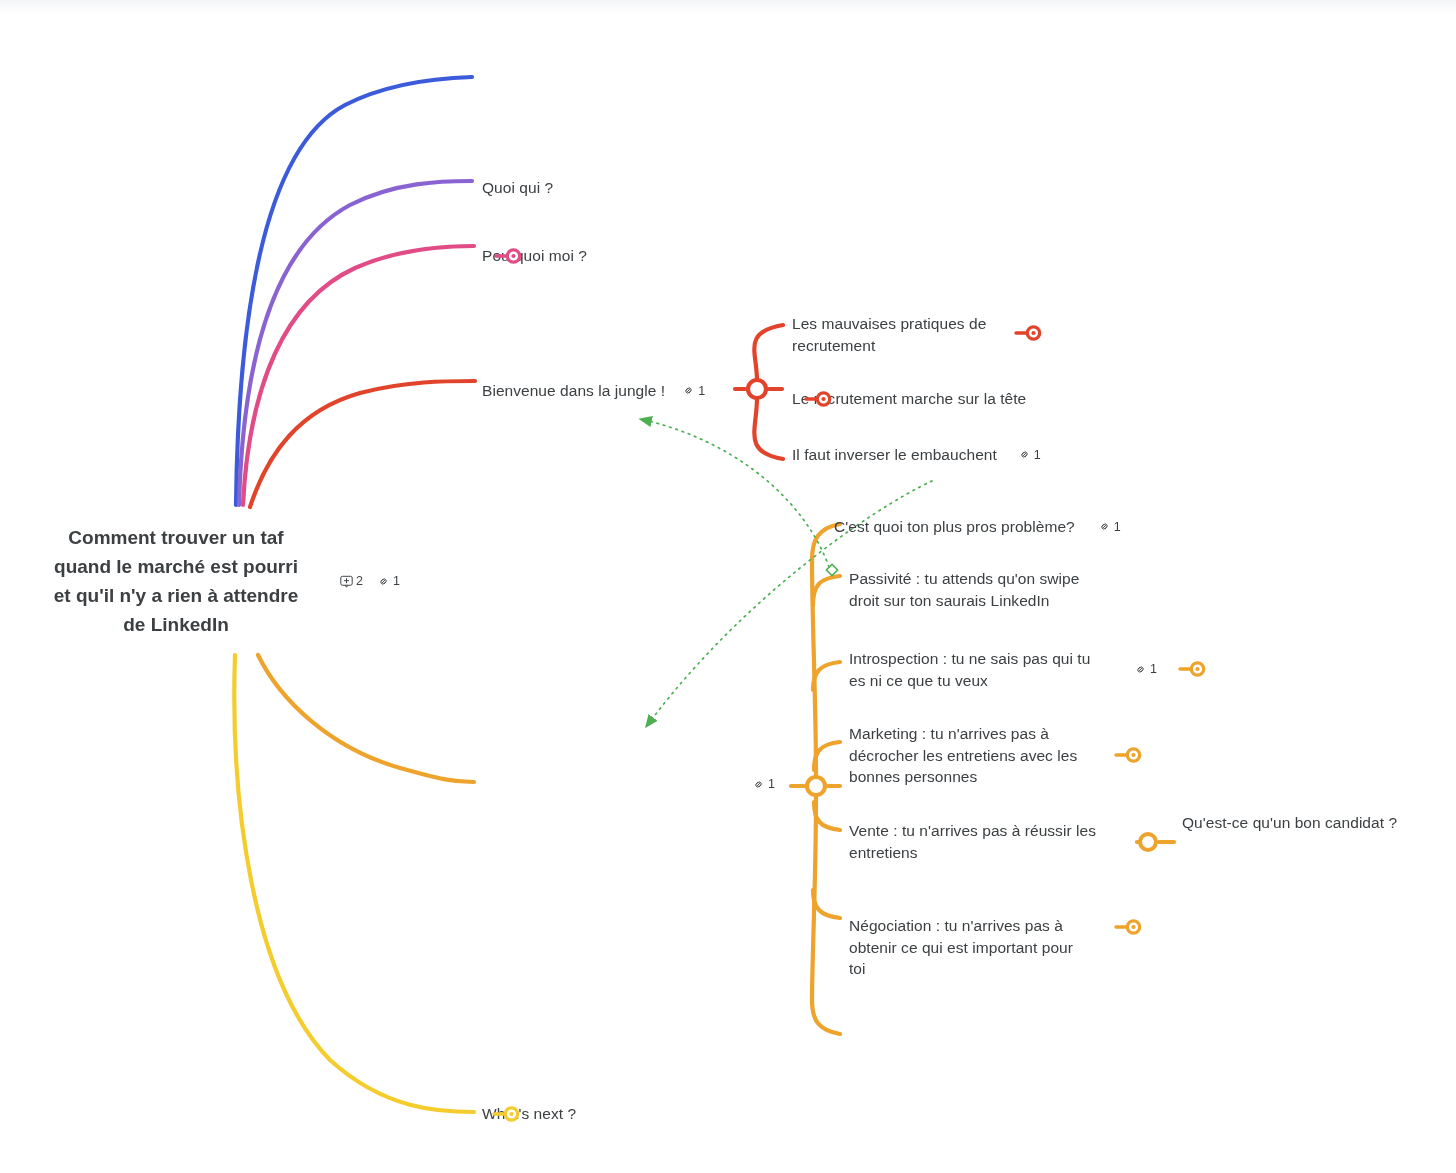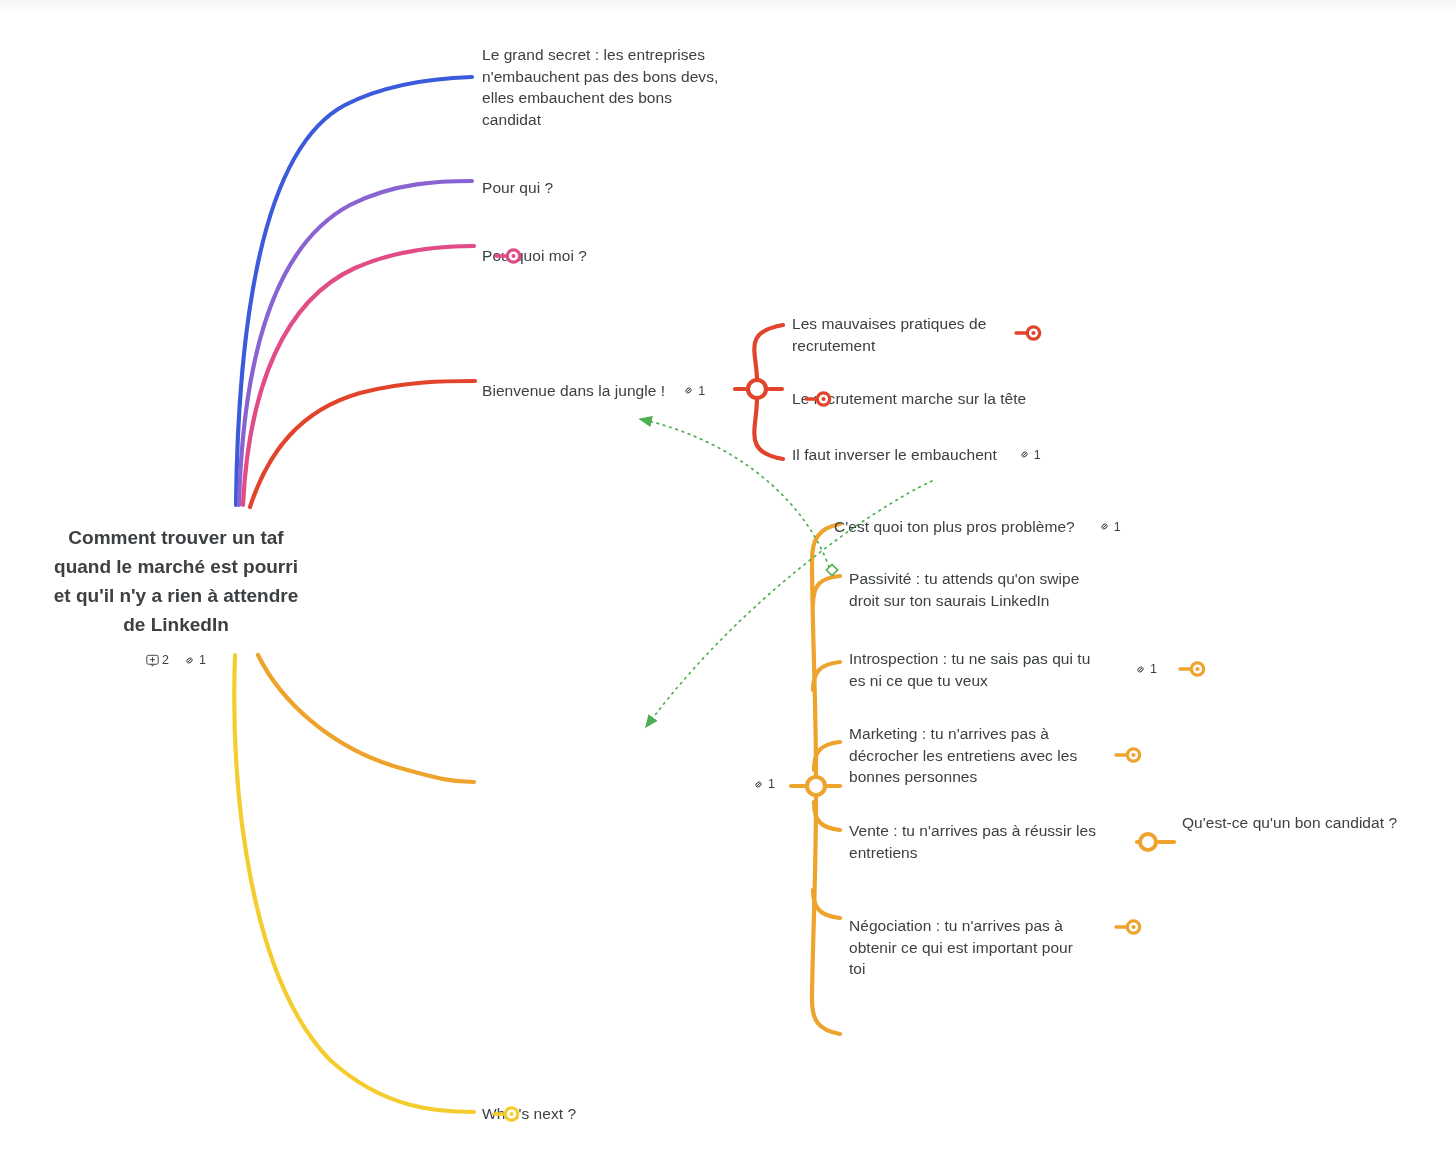--- a/index.html
+++ b/index.html
@@ -120,21 +120,21 @@
     <defs>
       <marker id="greenArrow" markerWidth="9" markerHeight="9" refX="7" refY="4.5" orient="auto" markerUnits="strokeWidth">
         <path d="M0,1.2 L8,4.5 L0,7.8 Z" fill="#4caf50"></path>
       </marker>
     </defs>
     <path d="M829,567 C805,500 735,440 640,419" fill="none" stroke="#4caf50" stroke-width="1.7" stroke-dasharray="1.6 5" stroke-linecap="round" marker-end="url(#greenArrow)"></path>
     <path d="M932,481 C870,510 740,600 646,727" fill="none" stroke="#4caf50" stroke-width="1.7" stroke-dasharray="1.6 5" stroke-linecap="round" marker-end="url(#greenArrow)"></path>
     <rect x="828" y="566" width="8" height="8" transform="rotate(45 832 570)" fill="#ffffff" stroke="#4caf50" stroke-width="1.5"></rect>
   </svg>
 
-  <div class="root" style="left:26px; top:523px;flex-direction:column;">
+  <div class="root" style="left:26px; top:523px;">
     <div class="root-label">Comment trouver un taf
 quand le marché est pourri
 et qu'il n'y a rien à attendre
 de LinkedIn</div>
     <div class="badges">
       <span class="badge">
         <svg width="13" height="13" viewBox="0 0 16 16">
           <rect x="1" y="1.6" width="14" height="11" rx="2" fill="none" stroke="#3c4043" stroke-width="1.2"></rect>
           <path d="M8 4.4v5.2M5.4 7h5.2" stroke="#3c4043" stroke-width="1.2" stroke-linecap="round"></path>
           <path d="M6.4 12.6 L8 15 L9.6 12.6" fill="none" stroke="#3c4043" stroke-width="1.2" stroke-linejoin="round"></path>
@@ -145,29 +145,23 @@
         <svg width="13" height="13" viewBox="0 0 16 16">
           <path d="M6.6 9.4 L9.4 6.6" stroke="#3c4043" stroke-width="1.2" stroke-linecap="round"></path>
           <path d="M9.0 10.6 L10.6 9.0 a2.4 2.4 0 0 0 -3.4 -3.4 L5.6 7.2" fill="none" stroke="#3c4043" stroke-width="1.2" stroke-linecap="round"></path>
           <path d="M7.0 5.4 L5.4 7.0 a2.4 2.4 0 0 0 3.4 3.4 L10.4 8.8" fill="none" stroke="#3c4043" stroke-width="1.2" stroke-linecap="round"></path>
         </svg>
         <span>1</span>
       </span>
     </div>
   </div>
 
-  <div class="node" style="left:482px; top:44px; width:280px;">
-    <span class="node-label">Le grand secret : les entreprises
-n'embauchent pas des bons devs,
-elles embauchent des bons
-candidat</span>
-  </div>
 
   <div class="node" style="left:482px; top:177px;">
-    <span class="node-label">Pour qui ?</span>
+    <span class="node-label">Quoi qui ?</span>
   </div>
 
   <div class="node" style="left:482px; top:245px;">
     <span class="node-label">Pourquoi moi ?</span>
     <span class="mk" style="margin-left:12px;">
       <svg width="30" height="20" viewBox="0 0 30 20">
         <path d="M2,10 H12" stroke="#e14c86" stroke-width="3.4" stroke-linecap="round"></path>
         <circle cx="19.5" cy="10" r="6.2" fill="#ffffff" stroke="#e14c86" stroke-width="3.2"></circle>
         <circle cx="19.5" cy="10" r="2.1" fill="#e14c86"></circle>
       </svg>

